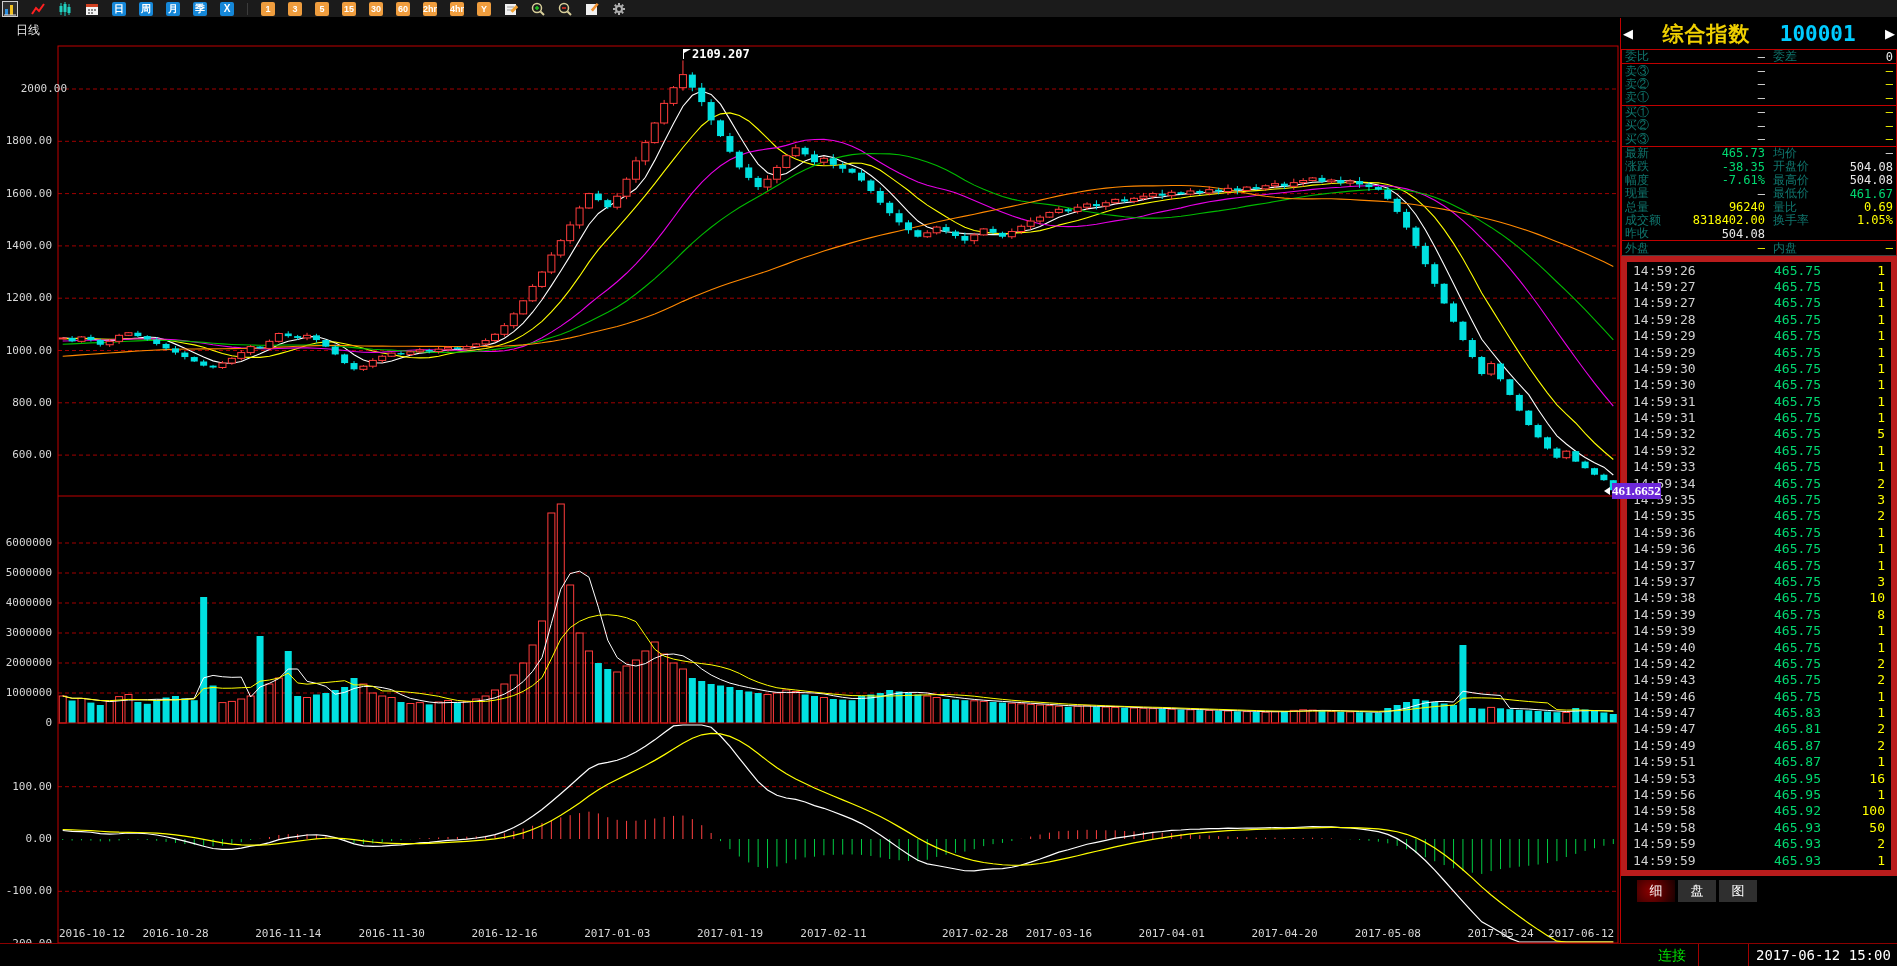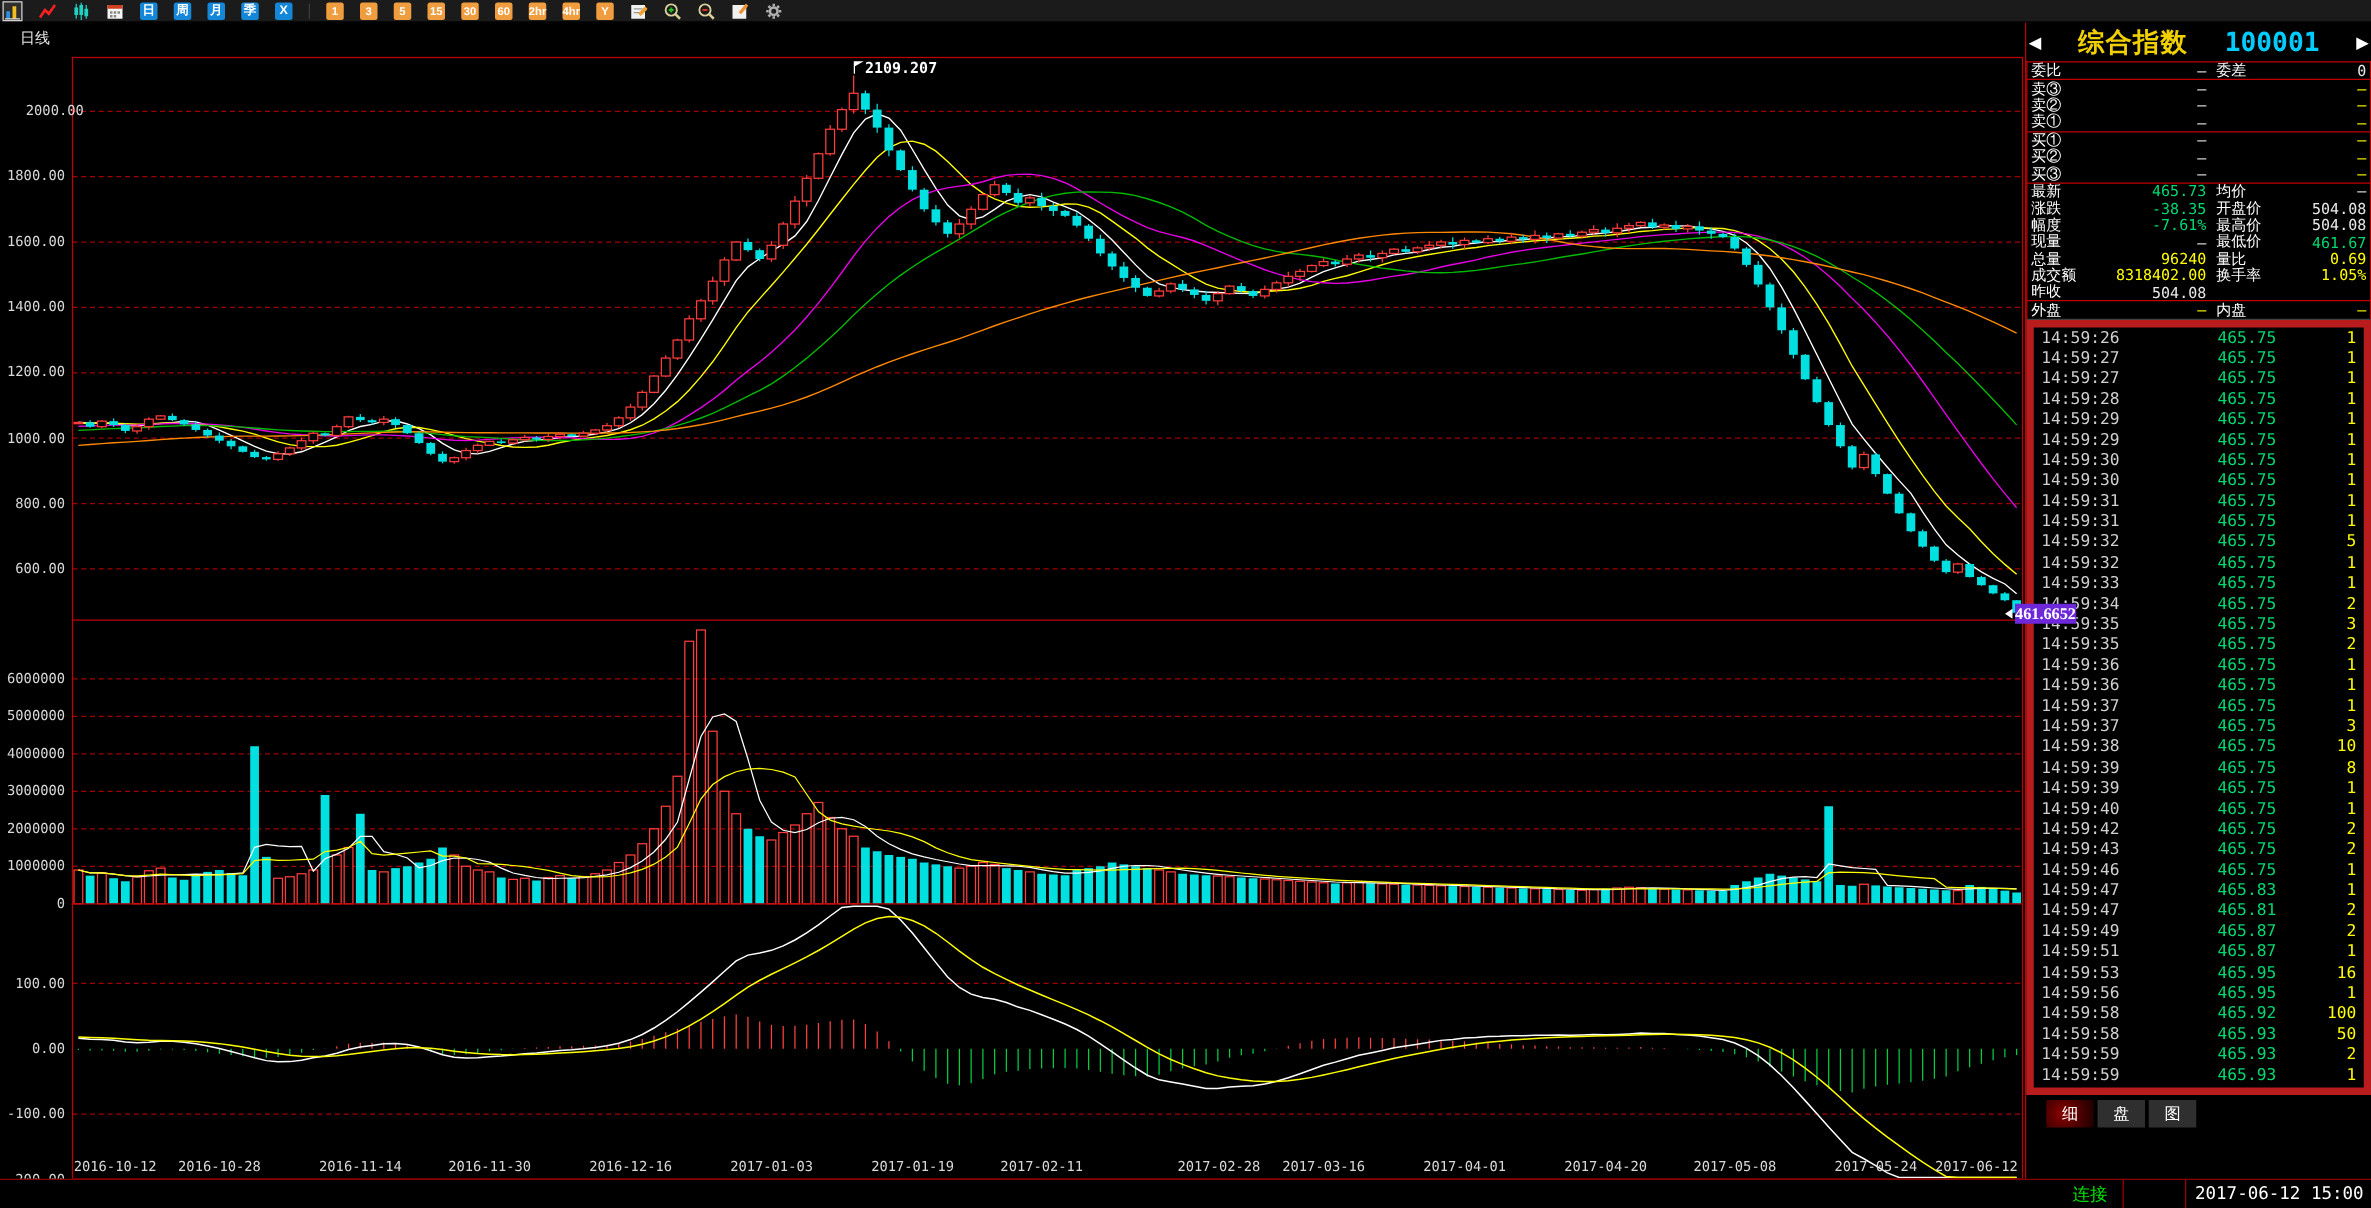--- a/index.html
+++ b/index.html
@@ -1,17 +1,17 @@
 <!DOCTYPE html>
 <html><head>
 <meta charset="utf-8">
 <style>
   html,body{margin:0;padding:0;background:#000;width:1897px;height:966px;overflow:hidden;
     font-family:"Liberation Sans",sans-serif;-webkit-font-smoothing:none;}
-  .w{color:#e8e8e8}.y{color:#ffff00}.g{color:#00d870}.c{color:#ffffff}
+  .w{color:#e8e8e8}.y{color:#ffff00}.g{color:#00d870}.c{color:#0f766e}
   
   #toolbar{position:absolute;left:0;top:0;width:1897px;height:18px;background:#1b1b1b;
     display:flex;align-items:center;gap:13px;padding-left:2px;box-sizing:border-box;border-bottom:1px solid #000;}
   .tbtn{width:14px;height:14px;display:flex;align-items:center;justify-content:center;flex:0 0 auto;cursor:default;}
   .tbtn.sel{width:16px;height:16px;border:1px solid #cfcfcf;background:#2e2e2e;box-sizing:border-box;}
   .sq{width:14px;height:14px;border-radius:2px;color:#fff;font-weight:bold;text-align:center;
       line-height:14px;flex:0 0 auto;}
   .sq.blue{background:#1587d8;font-size:10px;}
   .sq.orange{background:#ef9d3e;font-size:9px;}
   .tdiv{width:1px;height:12px;background:#3c3c3c;flex:0 0 auto;}

